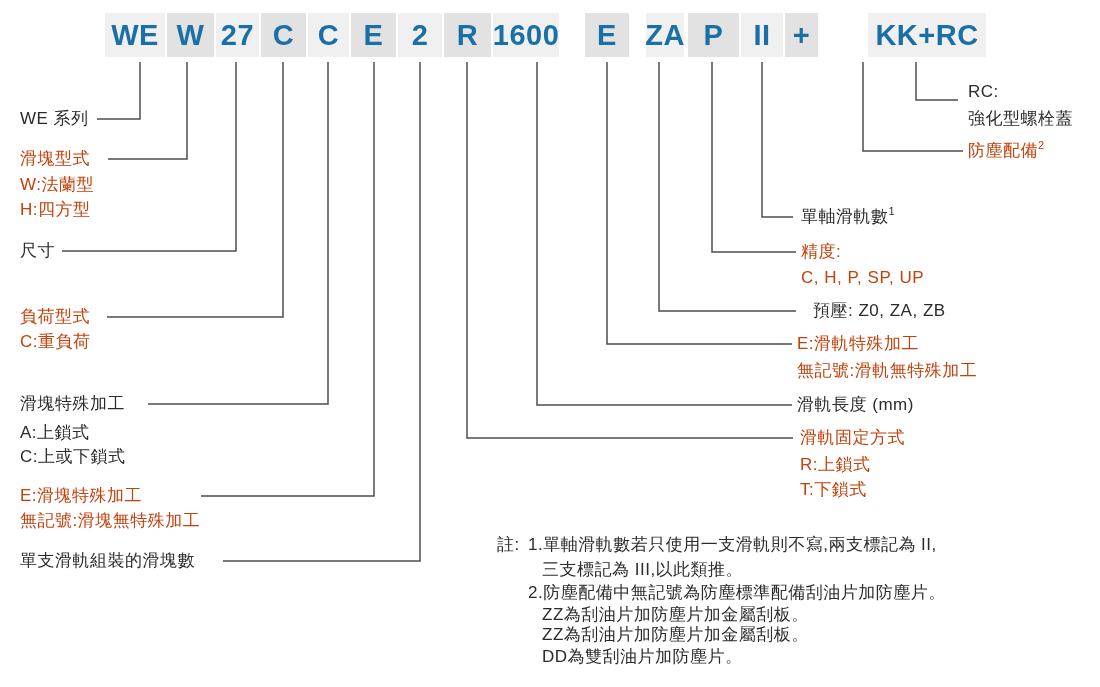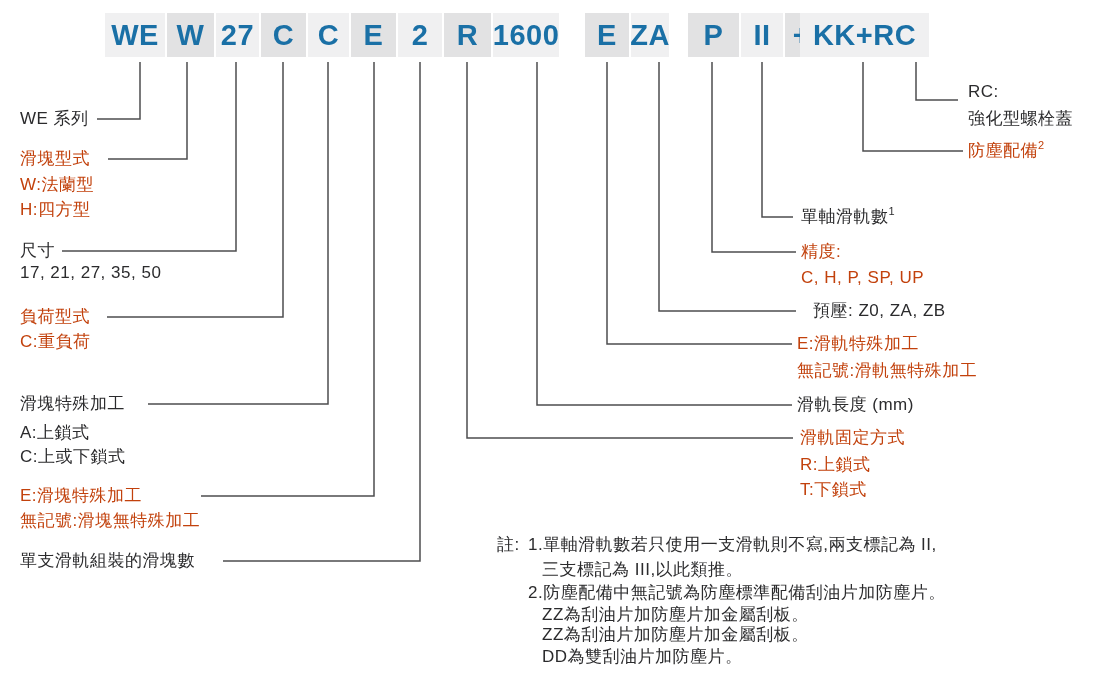--- a/index.html
+++ b/index.html
@@ -41,25 +41,25 @@
     <div class="tok tok-a" style="left:105px;width:60px;">WE</div>
     <div class="tok tok-b" style="left:167px;width:47px;">W</div>
     <div class="tok tok-a" style="left:216px;width:43px;">27</div>
     <div class="tok tok-b" style="left:261px;width:45px;">C</div>
     <div class="tok tok-a" style="left:308px;width:41px;">C</div>
     <div class="tok tok-b" style="left:351px;width:45px;">E</div>
     <div class="tok tok-a" style="left:398px;width:44px;">2</div>
     <div class="tok tok-b" style="left:444px;width:47px;">R</div>
     <div class="tok tok-a" style="left:493px;width:66px;">1600</div>
     <div class="tok tok-b" style="left:585px;width:44px;">E</div>
-    <div class="tok tok-a" style="left:631px;width:38px;">ZA</div>
+    <div class="tok tok-a" style="left:646px;width:38px;">ZA</div>
     <div class="tok tok-b" style="left:688px;width:51px;">P</div>
     <div class="tok tok-a" style="left:741px;width:42px;">II</div>
     <div class="tok tok-b" style="left:785px;width:33px;">+</div>
-    <div class="tok tok-a" style="left:800px;width:129px;">KK+RC</div>
+    <div class="tok tok-a" style="left:868px;width:118px;">KK+RC</div>
   </div>
 
   <svg class="wires" width="1100" height="687">
     <polyline points="140,62 140,119 97,119"></polyline>
     <polyline points="187,62 187,159 108,159"></polyline>
     <polyline points="236,62 236,251 62,251"></polyline>
     <polyline points="283,62 283,317 107,317"></polyline>
     <polyline points="328,62 328,404 148,404"></polyline>
     <polyline points="374,62 374,496 201,496"></polyline>
     <polyline points="420,62 420,561 223,561"></polyline>
@@ -71,21 +71,20 @@
     <polyline points="762,62 762,217 793,217"></polyline>
     <polyline points="863,62 863,151 963,151"></polyline>
     <polyline points="916,62 916,100 958,100"></polyline>
   </svg>
 
   <div class="lab" style="left:20px;top:108px;">WE 系列</div>
   <div class="lab blue" style="left:20px;top:148px;">滑塊型式</div>
   <div class="lab blue" style="left:20px;top:174px;">W:法蘭型</div>
   <div class="lab blue" style="left:20px;top:199px;">H:四方型</div>
   <div class="lab" style="left:20px;top:240px;">尺寸</div>
-  <div class="lab" style="left:20px;top:262px;">17, 21, 27, 35, 50</div>
   <div class="lab blue" style="left:20px;top:306px;">負荷型式</div>
   <div class="lab blue" style="left:20px;top:331px;">C:重負荷</div>
   <div class="lab" style="left:20px;top:393px;">滑塊特殊加工</div>
   <div class="lab" style="left:20px;top:422px;">A:上鎖式</div>
   <div class="lab" style="left:20px;top:446px;">C:上或下鎖式</div>
   <div class="lab blue" style="left:20px;top:485px;">E:滑塊特殊加工</div>
   <div class="lab blue" style="left:20px;top:510px;">無記號:滑塊無特殊加工</div>
   <div class="lab" style="left:20px;top:550px;">單支滑軌組裝的滑塊數</div>
 
   <div class="lab" style="left:968px;top:81px;">RC:</div>

